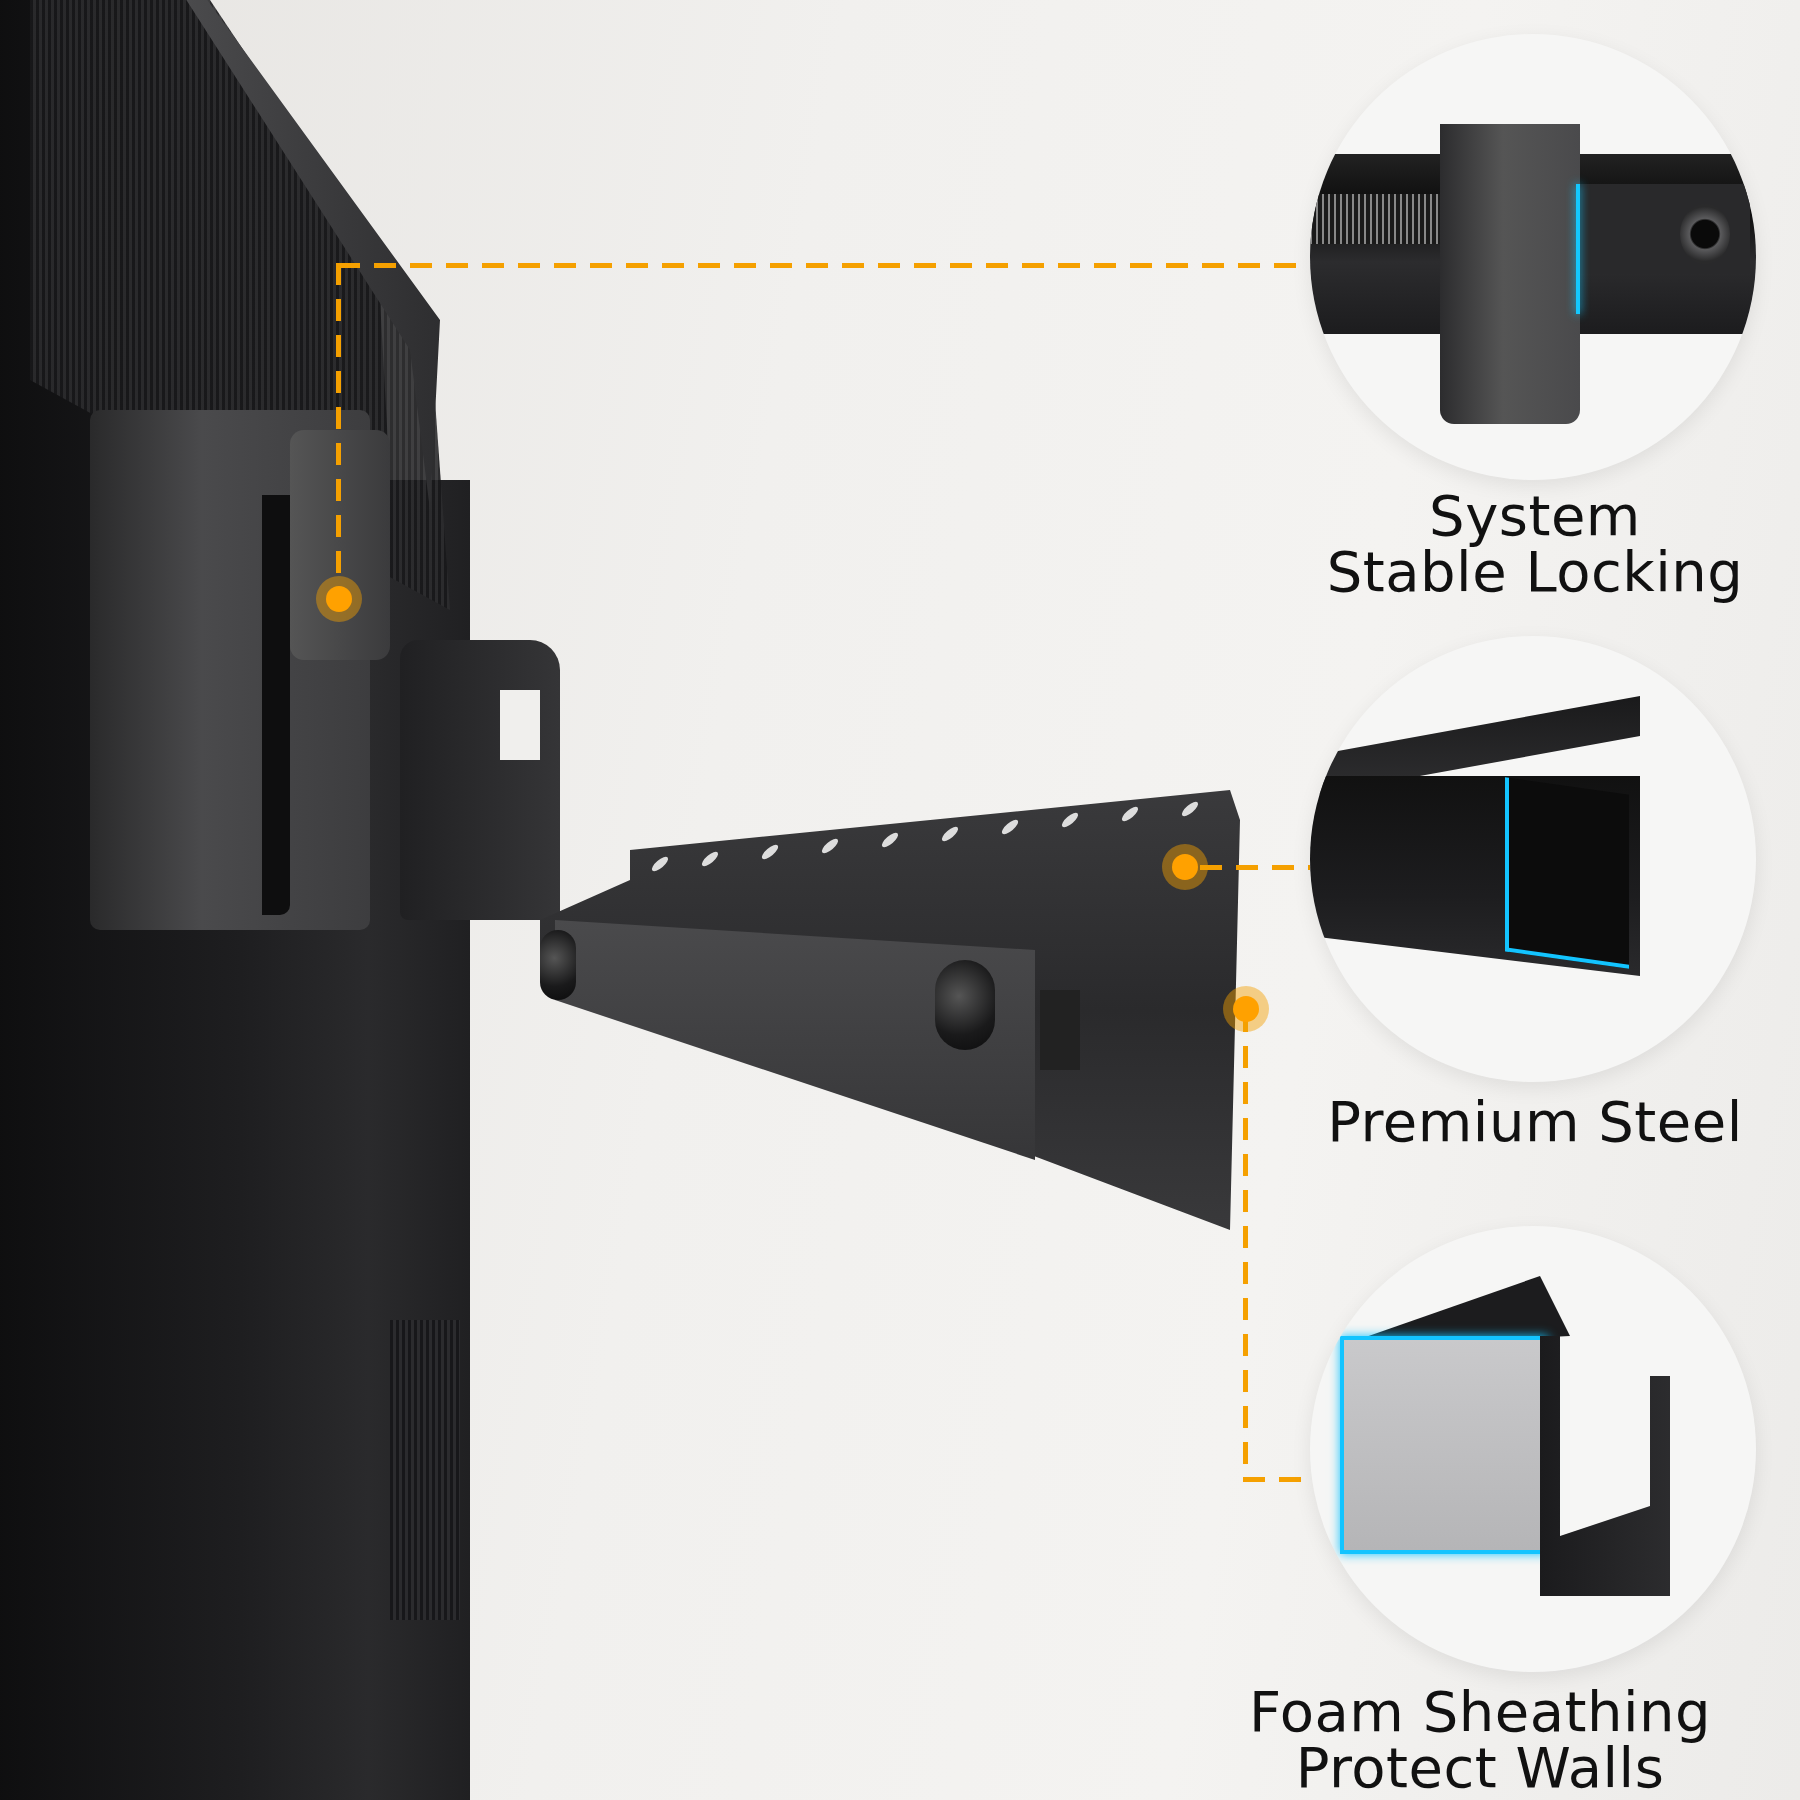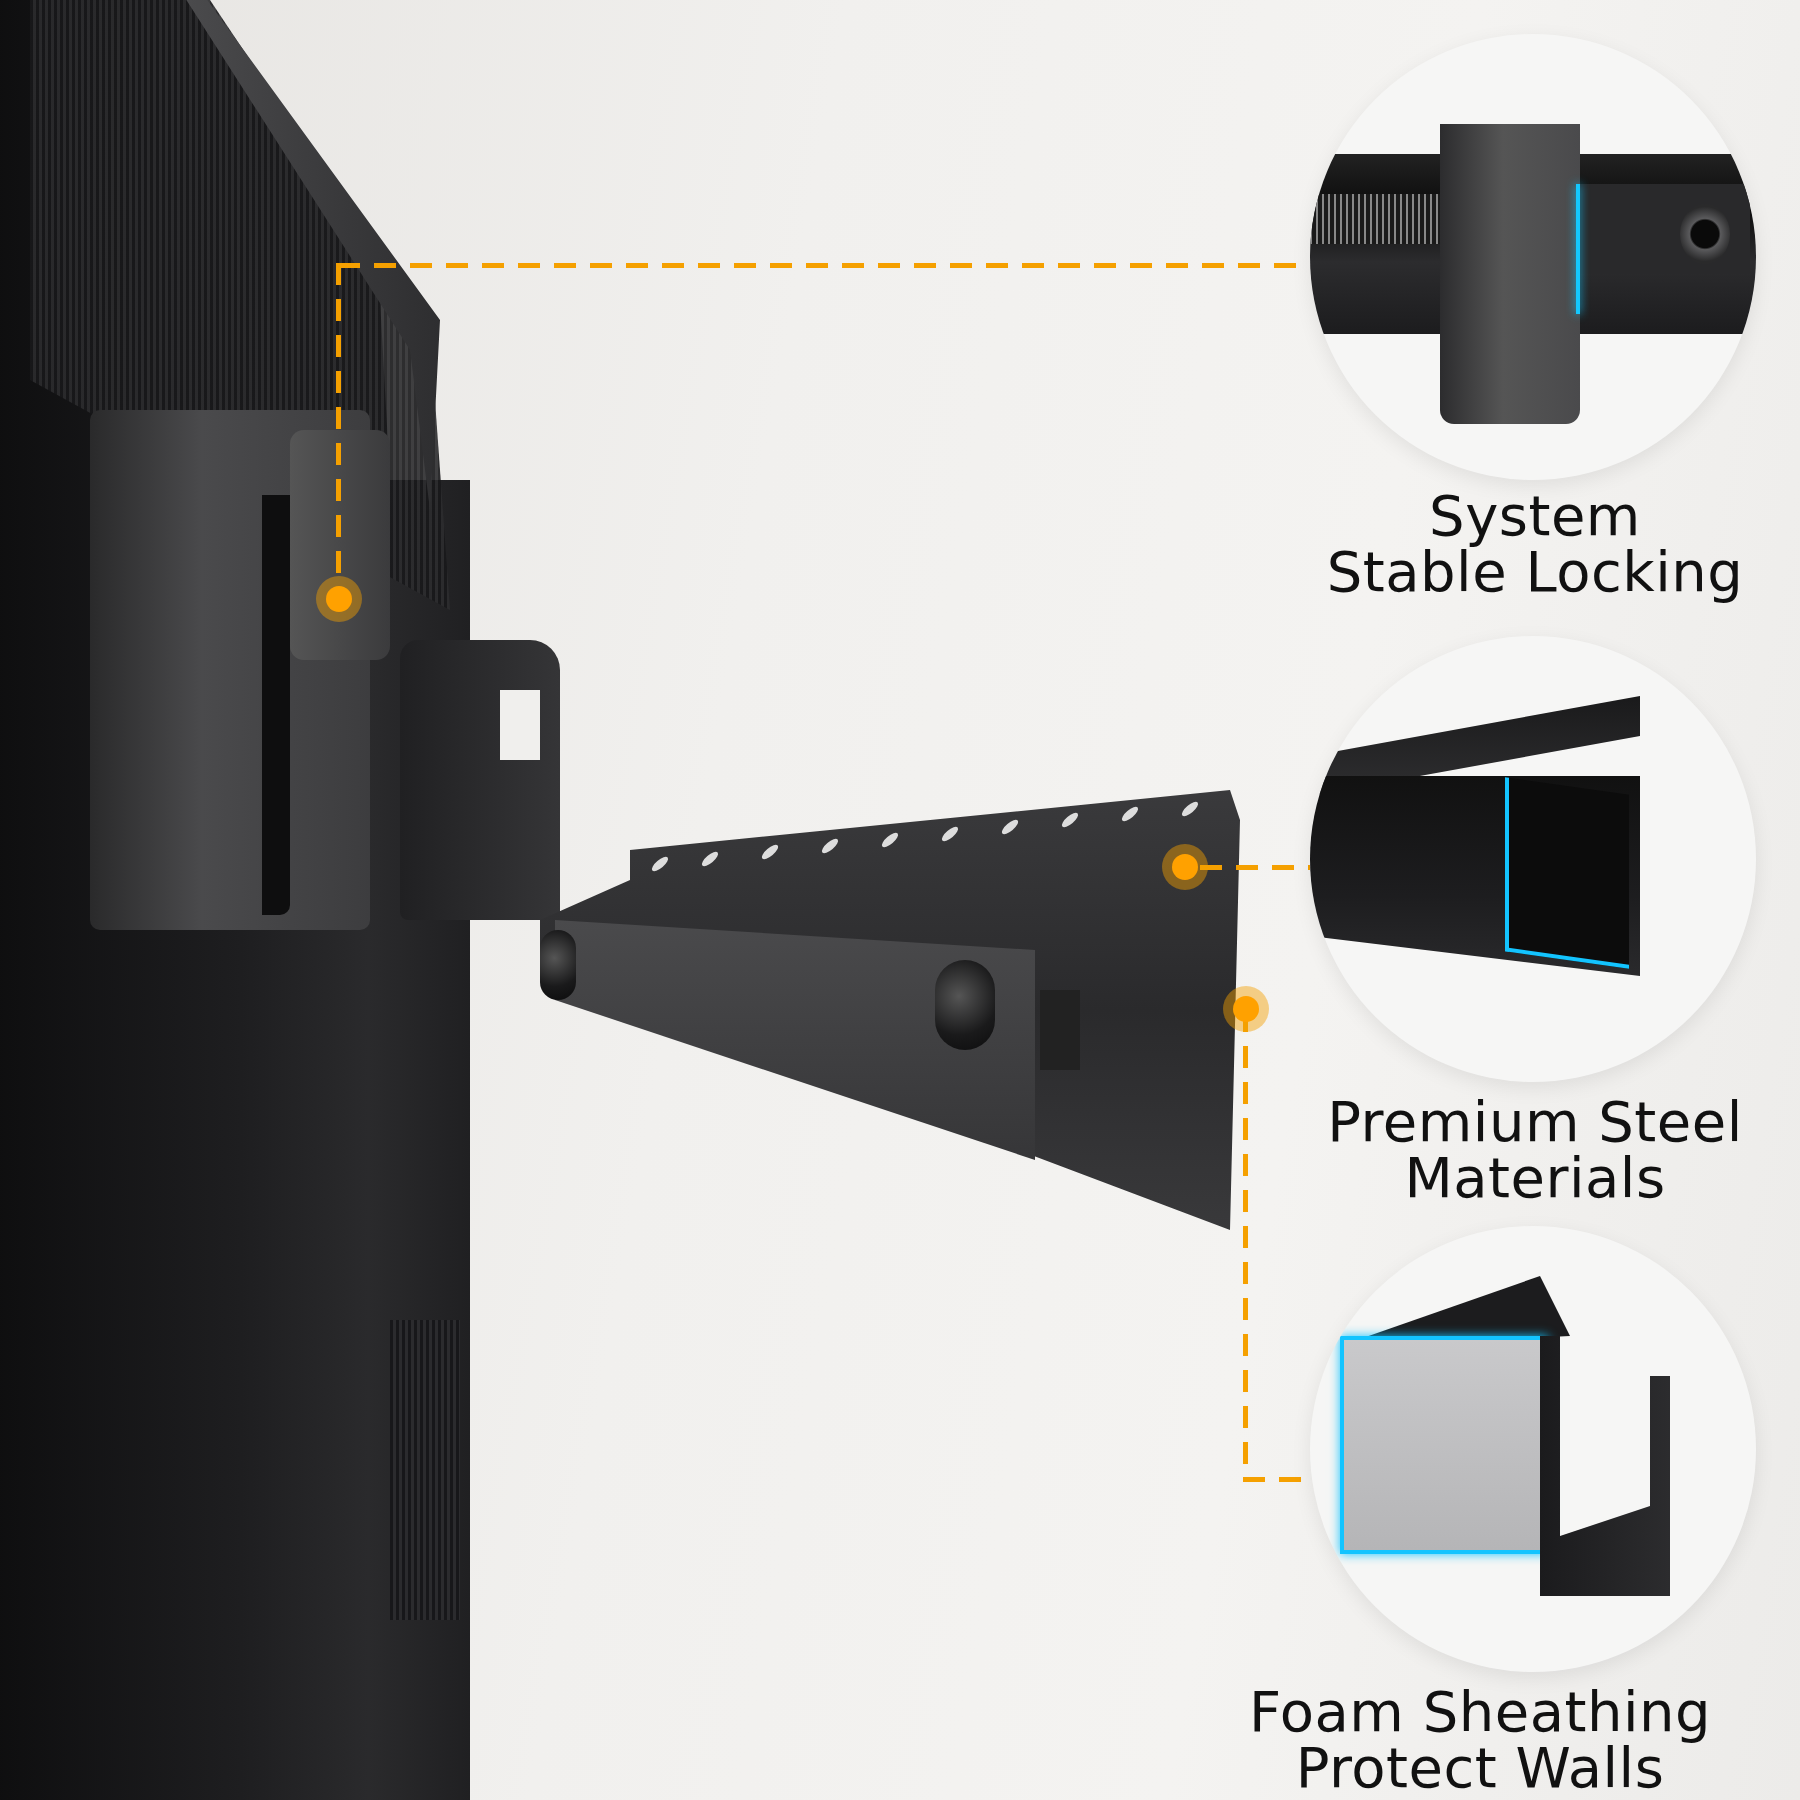--- a/index.html
+++ b/index.html
@@ -109,21 +109,20 @@
   <div>Stable Locking</div>
 </div>
 
 <div class="abs circle" style="left:1310px;top:636px;width:446px;height:446px;">
   <div class="abs c2-top"></div>
   <div class="abs c2-body"></div>
   <div class="abs c2-slot"></div>
 </div>
 <div class="abs label" style="left:1290px;top:1094px;width:490px;">
   <div>Premium Steel</div>
-  <div>Materials</div>
 </div>
 
 <div class="abs circle" style="left:1310px;top:1226px;width:446px;height:446px;">
   <div class="abs c3-top"></div>
   <div class="abs c3-foam"></div>
   <div class="abs c3-side"></div>
 </div>
 <div class="abs label" style="left:1235px;top:1684px;width:490px;">
   <div>Foam Sheathing</div>
   <div>Protect Walls</div>

